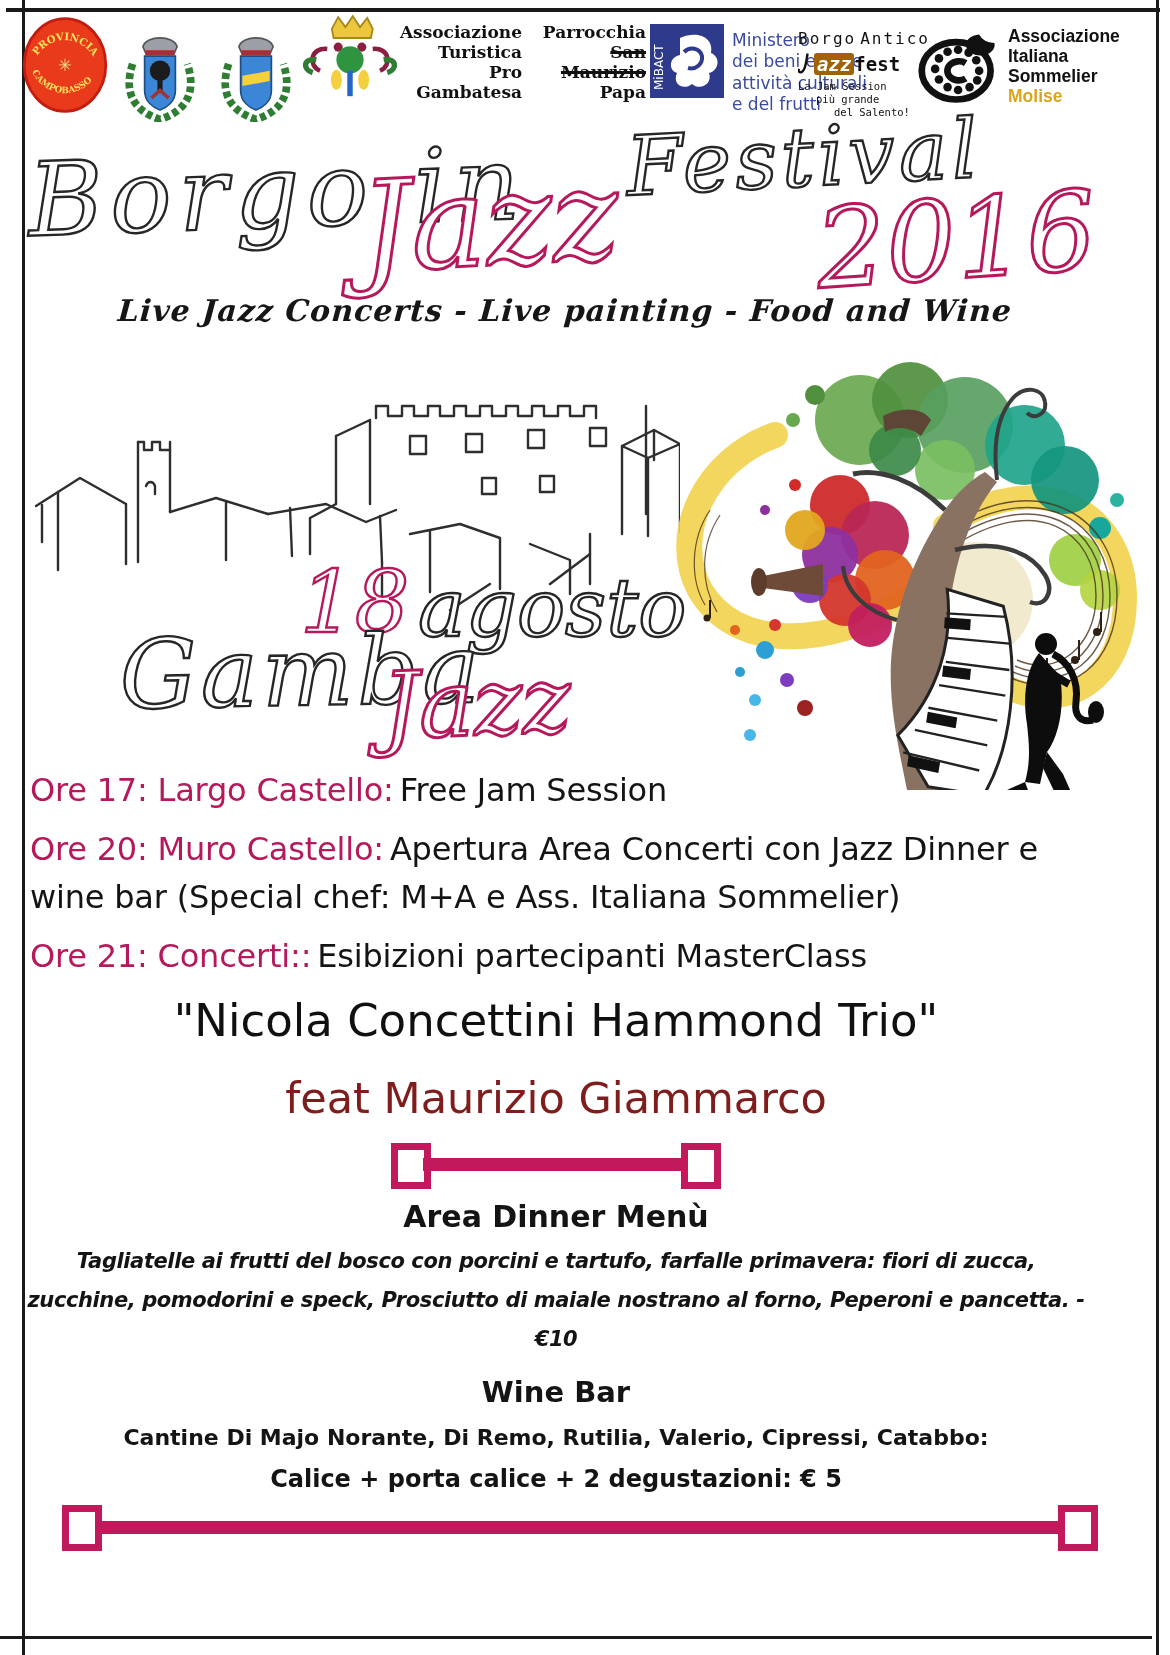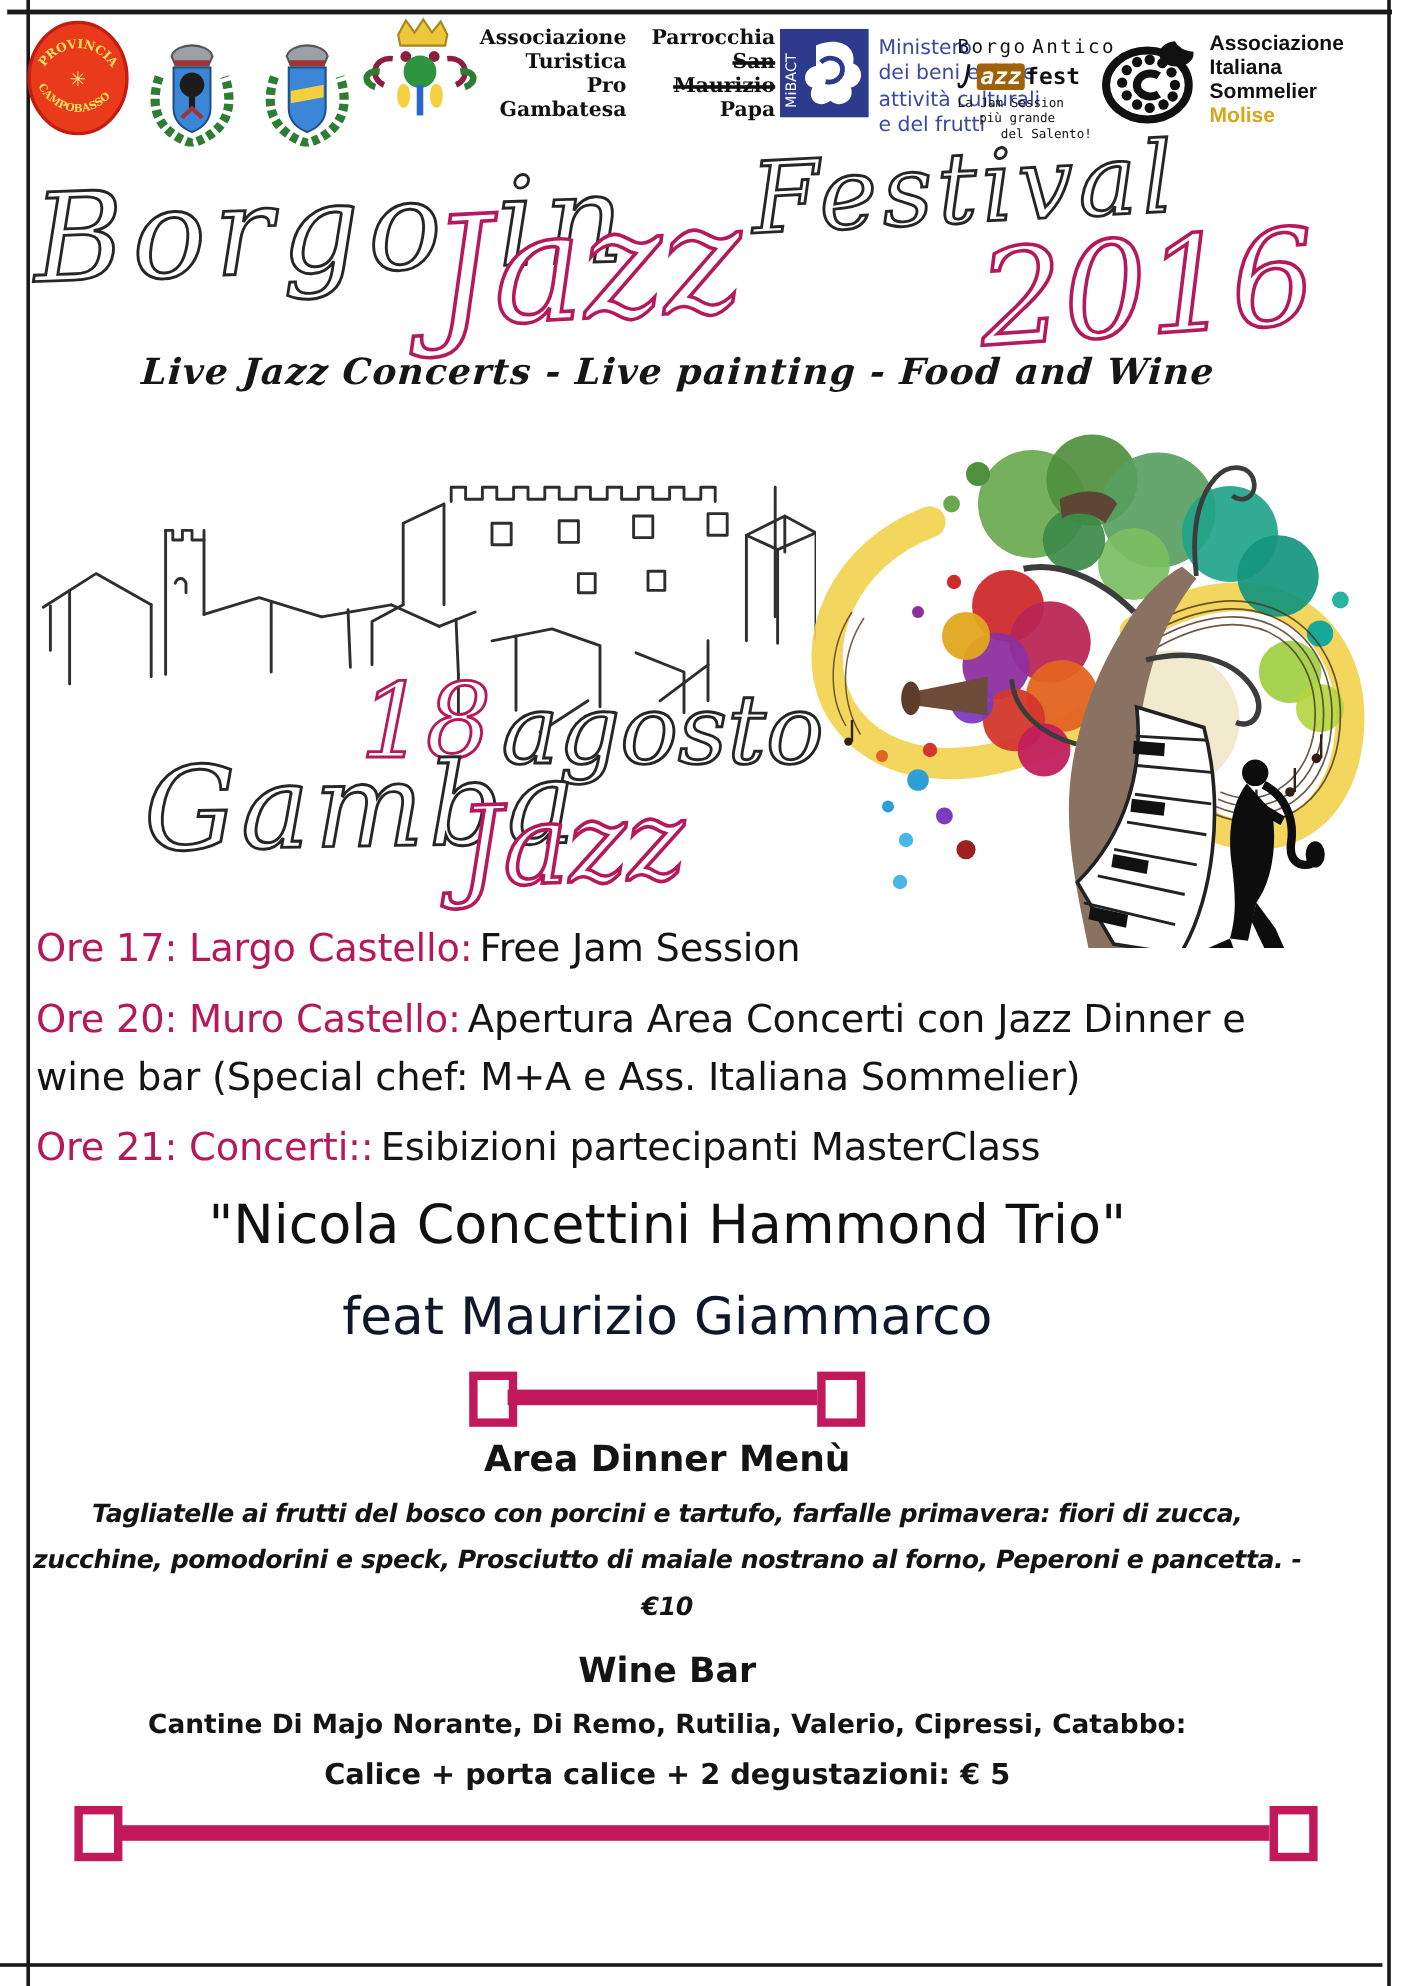--- a/index.html
+++ b/index.html
@@ -49,21 +49,21 @@
   .g-jazz{left:382px;top:650px;font-size:92px;-webkit-text-stroke-width:3px;transform:rotate(-2deg);}
   
   .castle{position:absolute;left:30px;top:384px;}
   .tree{position:absolute;left:645px;top:350px;}
   
   .content{position:absolute;left:26px;top:766px;width:1060px;}
   .sched{font-size:32px;line-height:1.5;letter-spacing:-0.2px;margin:0 0 11px 4px;}
   .time{color:var(--accent);margin-right:6px;}
   .event{color:var(--ink);}
   .band{text-align:center;font-size:45px;margin-top:14px;color:#101010;}
-  .feat{text-align:center;font-size:43px;margin-top:26px;color:#0f172a;}
+  .feat{text-align:center;font-size:43px;margin-top:26px;color:#7f1d1d;}
   .divider-sm{position:relative;width:330px;height:48px;margin:20px auto 0;}
   .divider-lg{position:relative;width:calc(100% + 40px);height:52px;margin-top:10px;}
   .dv-sq{position:absolute;width:26px;height:32px;border:7px solid var(--divider);background:#fff;}
   .dv-bar{position:absolute;height:13px;background:var(--divider);}
   .divider-sm .dv-sq.l{left:0;top:0;}
   .divider-sm .dv-sq.r{right:0;top:0;}
   .divider-sm .dv-bar{left:32px;right:32px;top:15px;}
   .divider-lg .dv-sq.l{left:36px;top:2px;}
   .divider-lg .dv-sq.r{right:28px;top:2px;}
   .divider-lg .dv-bar{left:72px;right:62px;top:18px;}

